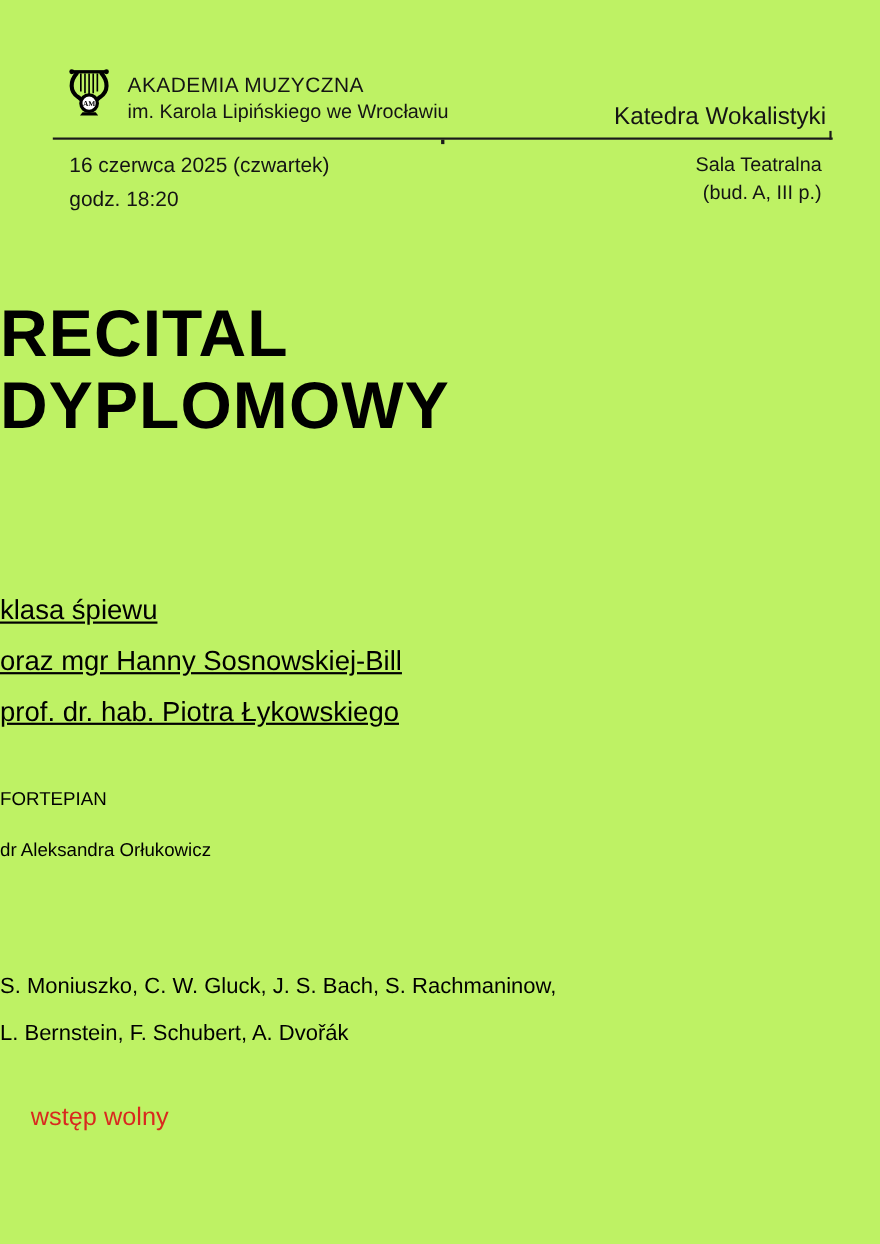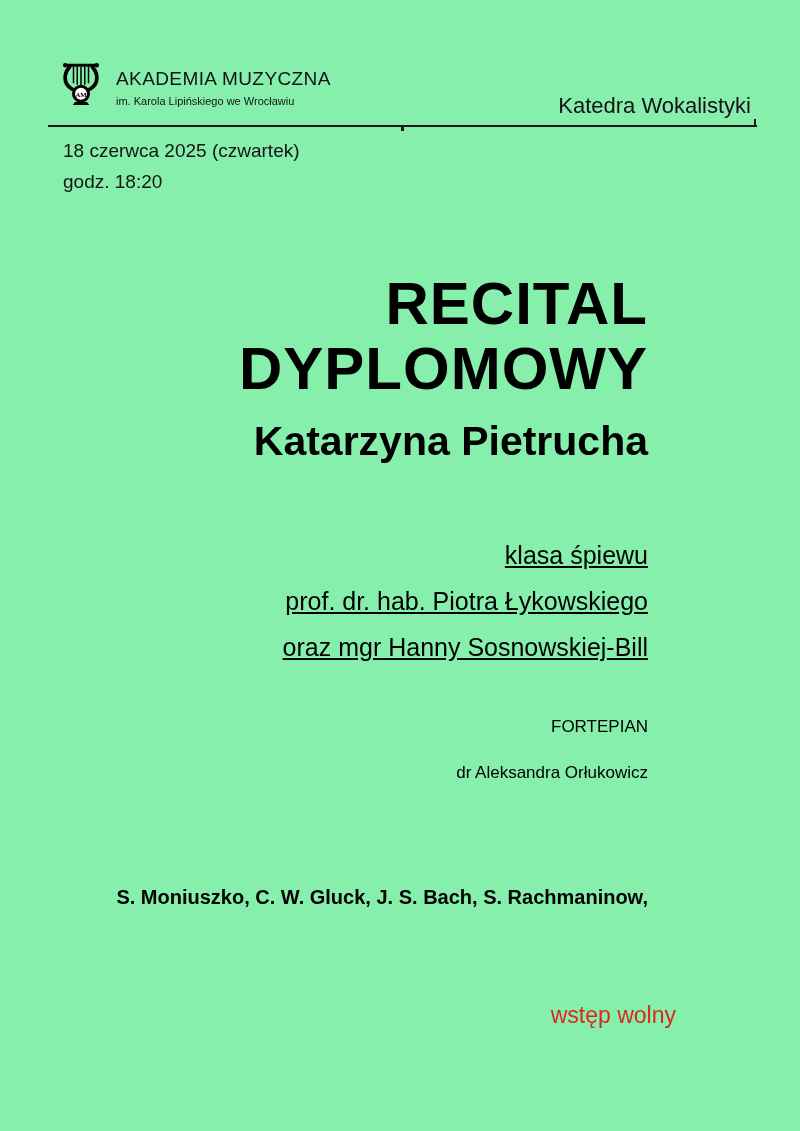--- a/index.html
+++ b/index.html
@@ -1,59 +1,59 @@
 <!DOCTYPE html>
 <html><head>
 <meta charset="utf-8">
 <style>
   * { margin:0; padding:0; box-sizing:border-box; }
   html,body { background:#ffffff; }
   .page {
     position:relative;
     width:800px; height:1131px;
-    background:#86efac;
+    background:#bef264;
     font-family:"Liberation Sans", sans-serif;
     color:#000000;
     overflow:hidden;
     margin:0 auto;
   }
 
   
   .logo { position:absolute; left:60px; top:54px; width:42px; height:57px; }
   .academy { position:absolute; left:116px; top:68px; color:#141414; }
   .academy-name { font-size:19px; letter-spacing:0.4px; line-height:22px; }
-  .academy-sub  { font-size:11px; line-height:18px; margin-top:2px; }
+  .academy-sub  { font-size:18px; line-height:18px; margin-top:2px; }
 
   .dept {
     position:absolute; right:49px; top:93px;
     font-size:22px; color:#141414;
   }
 
   .rule      { position:absolute; left:48px;  top:125px; width:709px; height:2px; background:#1a1a1a; }
   .tick-mid  { position:absolute; left:401px; top:127px; width:3px;  height:4px; background:#1a1a1a; }
   .tick-right{ position:absolute; left:754px; top:119px; width:2px;  height:8px; background:#1a1a1a; }
 
   .date-block {
     position:absolute; left:63px; top:135px;
     font-size:19px; line-height:31px; color:#141414;
   }
   .venue-block {
     position:absolute; right:53px; top:136px;
     font-size:18px; line-height:26px; text-align:right; color:#141414;
   }
 
   
-  .center { position:absolute; left:0; width:648px; text-align:right; }
+  .center { position:absolute; left:0; width:648px; text-align:left; }
 
   .title        { top:271px; font-size:60px; font-weight:700; line-height:65px; letter-spacing:1px; }
   .performer    { top:419px; font-size:41px; font-weight:700; line-height:44px; }
   .class-block  { top:532px; font-size:25px; line-height:46px;text-decoration:underline; }
   .piano-block  { top:704px; font-size:17px; line-height:46px; }
   .program-label{ top:843px; font-size:21px; line-height:23px; }
-  .program-lines{ top:876px; font-size:20px; font-weight:700; line-height:42px; }
+  .program-lines{ top:876px; font-size:20px; font-weight:400; line-height:42px; }
   .admission    { top:1002px; font-size:23px; line-height:26px; }
 </style>
 </head>
 <body>
 
 <div class="page">
 
   <div class="logo">
     <svg viewBox="0 0 56 60" width="42" height="57" aria-hidden="true">
 
@@ -78,43 +78,47 @@
     <div class="academy-sub">im. Karola Lipińskiego we Wrocławiu</div>
   </div>
 
   <div class="dept">Katedra Wokalistyki</div>
 
   <div class="rule"></div>
   <div class="tick-mid"></div>
   <div class="tick-right"></div>
 
   <div class="date-block">
-    <div>18 czerwca 2025 (czwartek)</div>
+    <div>16 czerwca 2025 (czwartek)</div>
     <div>godz. 18:20</div>
   </div>
 
+  <div class="venue-block">
+    <div>Sala Teatralna</div>
+    <div>(bud. A, III p.)</div>
+  </div>
 
   <div class="center title">
     <div>RECITAL</div>
     <div>DYPLOMOWY</div>
   </div>
 
-  <div class="center performer">Katarzyna Pietrucha</div>
 
   <div class="center class-block">
     <div>klasa śpiewu</div>
+    <div>oraz mgr Hanny Sosnowskiej-Bill</div>
     <div>prof. dr. hab. Piotra Łykowskiego</div>
-    <div>oraz mgr Hanny Sosnowskiej-Bill</div>
   </div>
 
   <div class="center piano-block">
     <div>FORTEPIAN</div>
     <div>dr Aleksandra Orłukowicz</div>
   </div>
 
 
   <div class="center program-lines">
     <div>S. Moniuszko, C. W. Gluck, J. S. Bach, S. Rachmaninow,</div>
+    <div>L. Bernstein, F. Schubert, A. Dvořák</div>
   </div>
 
   <div class="center admission" style="color: rgb(217, 41, 31); margin-left: 28px;">wstęp wolny</div>
 
 </div>
 
 </body></html>

